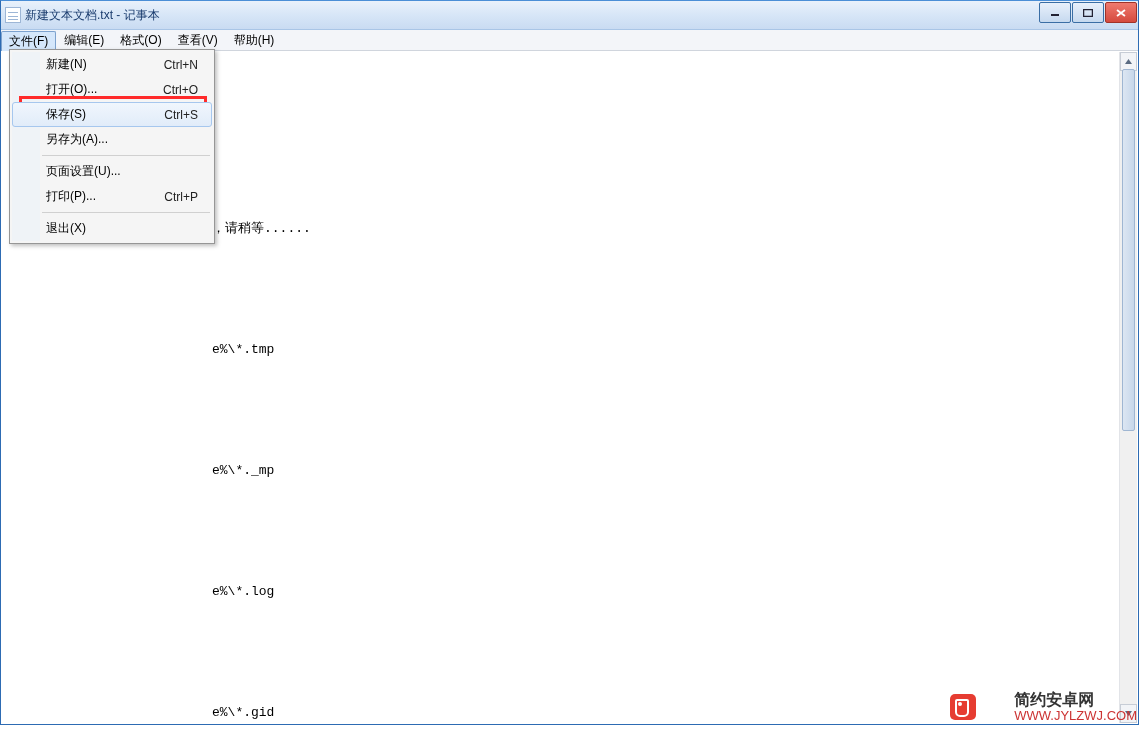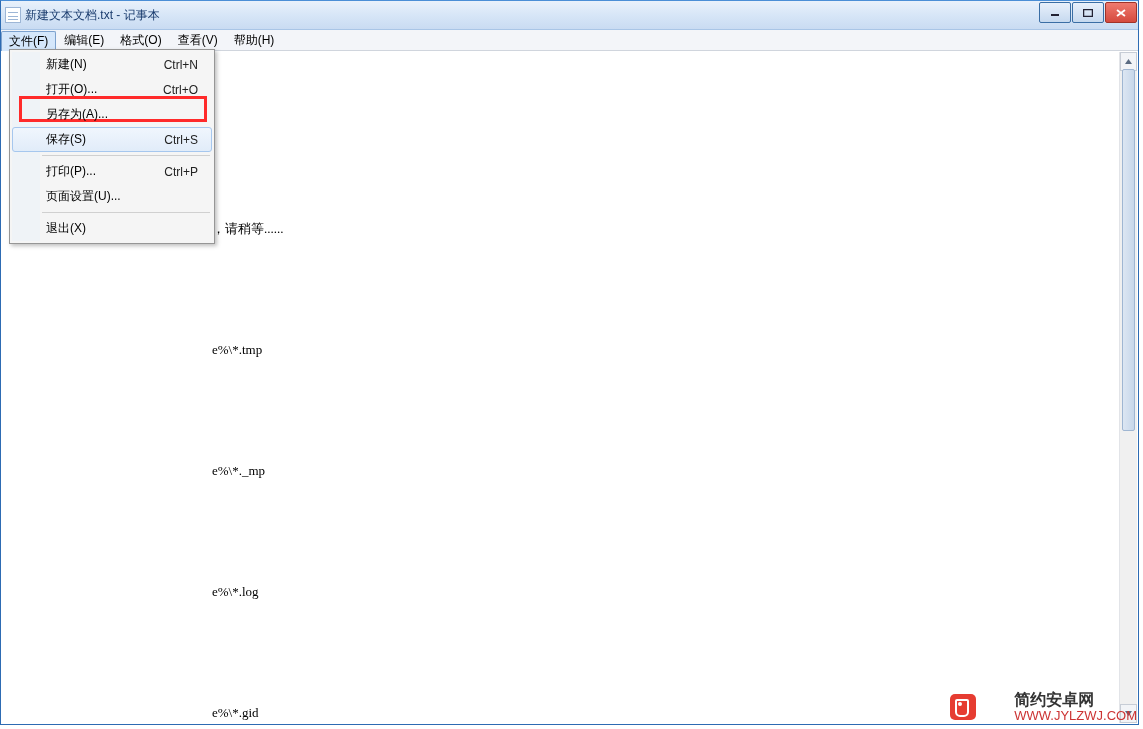--- a/index.html
+++ b/index.html
@@ -108,21 +108,21 @@
     border: 1px solid #fff;
     overflow: hidden;
   }
 
   .textarea {
     position: absolute;
     left: 6px;
     right: 18px;
     top: 6px;
     bottom: 0;
-    font-family: Liberation Serif, serif;
+    font-family: Liberation Mono, monospace;
     font-size: 13px;
     white-space: pre;
     line-height: 1.55;
     color: #000;
   }
   .blank-line { height: 1.55em; }
 
   .dropdown {
     position: absolute;
     left: 8px;
@@ -334,36 +334,36 @@
     <div class="gutter"></div>
 
     <div class="dd-item">
       <span>新建(N)</span>
       <span class="dd-shortcut">Ctrl+N</span>
     </div>
     <div class="dd-item">
       <span>打开(O)...</span>
       <span class="dd-shortcut">Ctrl+O</span>
     </div>
-    <div class="dd-item">
-      <span>另存为(A)...</span>
-      <span class="dd-shortcut"></span>
-    </div>
     <div class="dd-item hover">
       <span>保存(S)</span>
       <span class="dd-shortcut">Ctrl+S</span>
     </div>
+    <div class="dd-item">
+      <span>另存为(A)...</span>
+      <span class="dd-shortcut"></span>
+    </div>
     <div class="dd-sep"></div>
+    <div class="dd-item">
+      <span>页面设置(U)...</span>
+      <span class="dd-shortcut"></span>
+    </div>
     <div class="dd-item">
       <span>打印(P)...</span>
       <span class="dd-shortcut">Ctrl+P</span>
-    </div>
-    <div class="dd-item">
-      <span>页面设置(U)...</span>
-      <span class="dd-shortcut"></span>
     </div>
     <div class="dd-sep"></div>
     <div class="dd-item">
       <span>退出(X)</span>
       <span class="dd-shortcut"></span>
     </div>
   </div>
 
   <div class="highlight-box" style="left:18px; top:95px; width:188px; height:26px;"></div>
 

